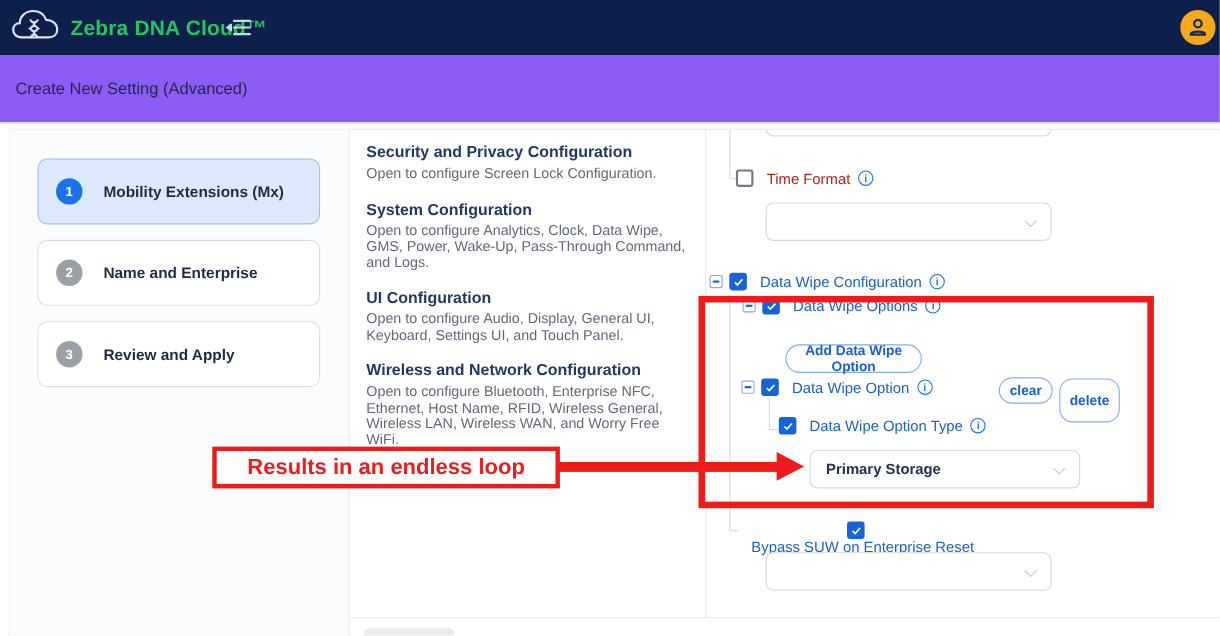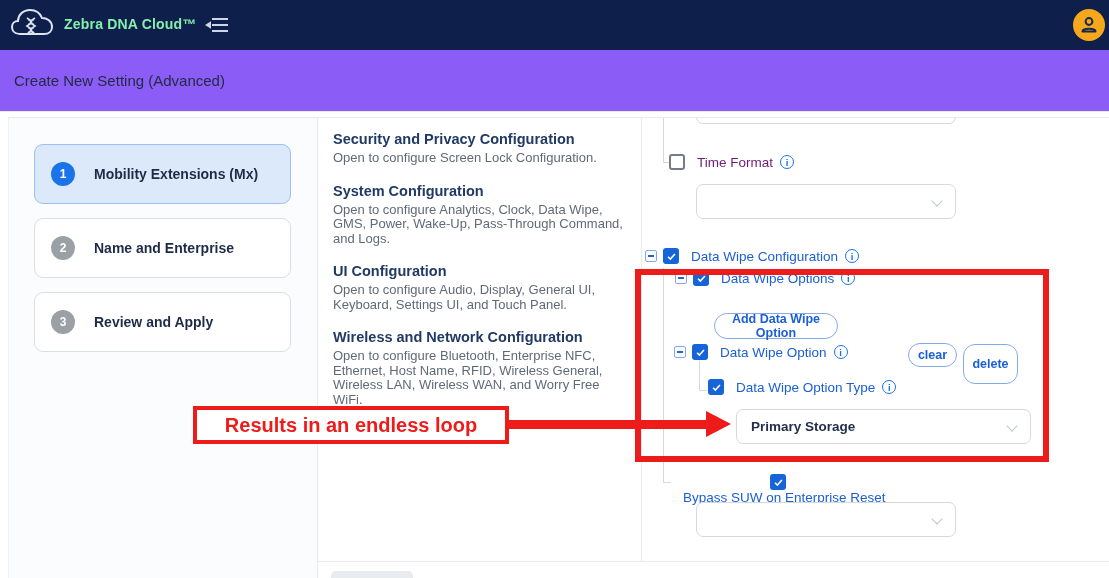--- a/index.html
+++ b/index.html
@@ -2,21 +2,21 @@
 <html><head>
 <meta charset="utf-8">
 <style>
   * { margin:0; padding:0; box-sizing:border-box; }
   html,body { font-family:"Liberation Sans", sans-serif; background:#fff; }
   #stage { position:relative; width:1109px; height:578px; background:#fff; overflow:hidden; }
 
   
   .appbar { position:absolute; left:0; top:0; width:1109px; height:50px; background:#0e1f4b; display:flex; align-items:center; }
   .logo { position:absolute; left:10px; top:6px; width:44px; height:38px; }
-  .app-title { position:absolute; left:64px; top:16px; color:#86efac; font-size:14px; font-weight:bold; letter-spacing:.2px; }
+  .app-title { position:absolute; left:64px; top:16px; color:#22c55e; font-size:19px; font-weight:bold; letter-spacing:.2px; }
   .menu-icon { position:absolute; left:205px; top:17px; width:24px; height:16px; cursor:pointer; }
   .avatar { position:absolute; left:1073px; top:9px; width:32px; height:32px; border-radius:50%; background:#f6a81c; display:flex; align-items:center; justify-content:center; cursor:pointer; }
 
   
   .titlebar { position:absolute; left:0; top:50px; width:1109px; height:62px; background:#8b5cf6; border-bottom:1px solid #e9ecf0; display:flex; align-items:center; }
   .page-title { margin-left:14px; font-size:15px; font-weight:500; color:#222b45; }
 
   
   .wrapper { position:absolute; left:8px; top:117px; width:1101px; height:461px; border-top:1px solid #e7eaee; border-left:1px solid #eef1f4; overflow:hidden; }
 
@@ -44,21 +44,21 @@
   .dd-value { font-size:13.5px; font-weight:600; color:#23304c; }
   .chev { position:absolute; right:14px; top:12px; width:8px; height:8px; border-right:1.8px solid #bfc6cf; border-bottom:1.8px solid #bfc6cf; transform:rotate(45deg); }
 
   .row { position:absolute; display:flex; align-items:center; }
   .expander { width:12px; height:12px; border:1px solid #8aa6e2; border-radius:2px; background:#fff; color:#1b63d6; display:flex; align-items:center; justify-content:center; margin-right:6px; cursor:pointer; flex:0 0 auto; }
   .expander .minus { width:6px; height:1.6px; background:#1b63d6; }
   .cbx { width:16px; height:16px; border-radius:3px; flex:0 0 auto; cursor:pointer; }
   .cbx.checked { background:#1565d8; display:flex; align-items:center; justify-content:center; }
   .cbx.unchecked { background:#fff; border:2px solid #747c87; }
   .row-label { margin-left:12px; font-size:13.5px; font-weight:500; color:#1a5fd4; white-space:nowrap; }
-  .row-label.muted { color:#701a75; }
+  .row-label.muted { color:#b91c1c; }
   .info { margin-left:7px; width:14px; height:14px; border:1.4px solid #1a73e8; border-radius:50%; color:#1a73e8; font-size:9.5px; font-weight:bold; display:inline-flex; align-items:center; justify-content:center; flex:0 0 auto; cursor:pointer; }
 
   .pill-btn { position:absolute; border:1px solid #84abe9; border-radius:14px; background:#fff; color:#1a5fd4; font-size:12.5px; font-weight:bold; display:flex; align-items:center; justify-content:center; cursor:pointer; font-family:"Liberation Sans", sans-serif; }
   .pill-btn.small { font-weight:600; border-radius:12px; }
 
   .gray-btn { position:absolute; left:322px; top:453px; width:82px; height:22px; background:#e9ecef; border-radius:5px; cursor:pointer; }
 
   
   .anno-rect { position:absolute; left:635px; top:269px; width:414px; height:193px; border:6px solid #ee1b1b; z-index:20; pointer-events:none; }
   .anno-box { position:absolute; left:193px; top:406px; width:316px; height:38px; background:#fff; border:4px solid #ee1b1b; z-index:21; display:flex; align-items:center; justify-content:center; }
@@ -199,21 +199,21 @@
 
       <div class="row" style="left:66px; top:261px;">
         <div class="cbx checked">
           <svg width="11" height="11" viewBox="0 0 24 24">
               <path d="M4.5 12.5 l5 5 10-11" stroke="#fff" stroke-width="3.4" fill="none"></path>
             </svg>
         </div>
         <span class="row-label">Data Wipe Option Type</span>
         <span class="info">i</span>
       </div>
-      <div class="dropdown" style="left:94px; top:291px; width:295px;">
+      <div class="dropdown" style="left:94px; top:291px; width:246px;">
         <span class="dd-value">Primary Storage</span>
         <span class="chev"></span>
       </div>
 
       <div class="row" style="left:29px; top:356px;flex-direction:column;">
         <div class="cbx checked">
           <svg width="11" height="11" viewBox="0 0 24 24">
               <path d="M4.5 12.5 l5 5 10-11" stroke="#fff" stroke-width="3.4" fill="none"></path>
             </svg>
         </div>

